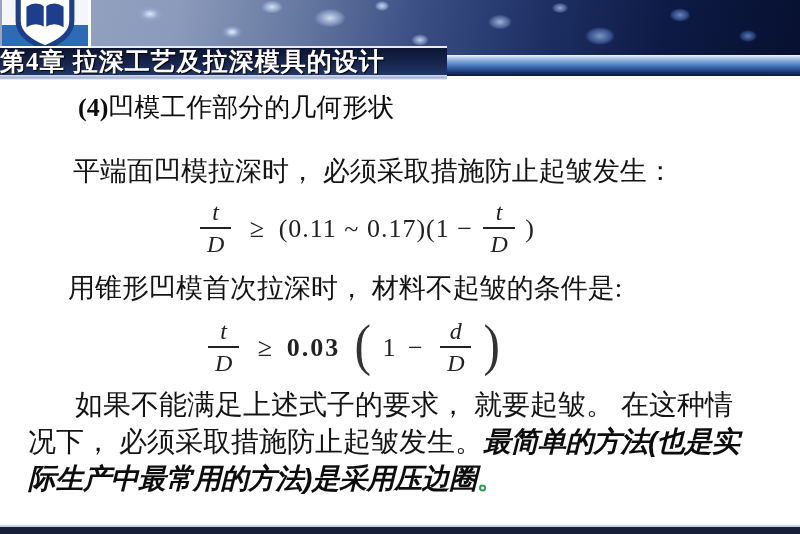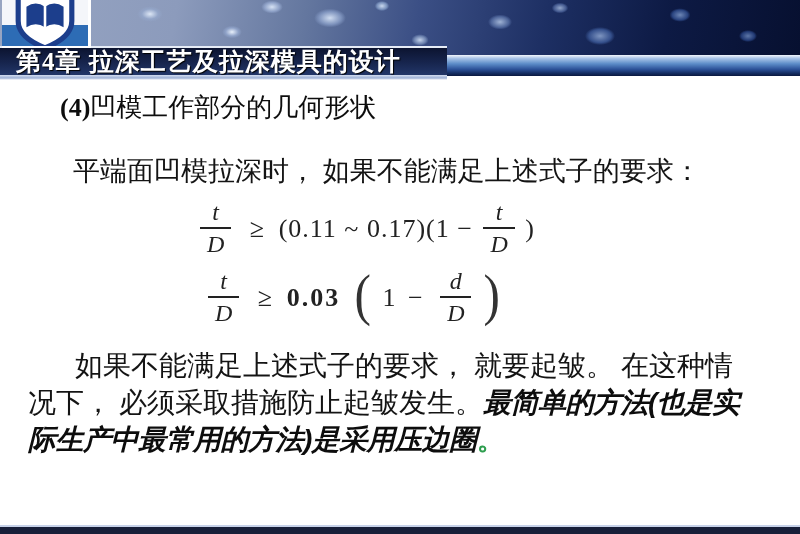--- a/index.html
+++ b/index.html
@@ -31,43 +31,43 @@
     background:linear-gradient(to bottom,#f2f6fc 0%,#a9c4e8 16%,#5c8cc8 42%,#2c5198 68%,#132b5e 88%,#0a1840 100%);
   }
   .titlebar{
     position:absolute;top:46px;left:0;width:447px;height:27px;
     background:linear-gradient(to bottom,#0c1430 0%,#17254e 55%,#223668 100%);
     border-top:2px solid #e6ecf6;
     display:flex;align-items:center;
   }
   .titlebar .ttl{
     color:#ffffff;font-weight:bold;font-size:25px;line-height:25px;letter-spacing:1px;
-    padding-left:16px;white-space:nowrap;
+    padding-left:0;white-space:nowrap;
     text-shadow:1px 1px 1px #000;
   }
   .understrip{
     position:absolute;top:75px;left:0;width:447px;height:5px;
     background:linear-gradient(to bottom,#d3ddf0 0%,#9db0d5 60%,#ffffff 100%);
   }
   .logo{
     position:absolute;top:0;left:2px;width:86px;height:46px;overflow:hidden;
     background:linear-gradient(to bottom,#f4f6fa 0%,#f4f6fa 54%,#2d6cb5 54%,#2d6cb5 100%);
     border-right:3px solid #fff;border-bottom:2px solid #fff;
     display:flex;justify-content:center;
   }
   .logo svg{margin-top:-14px;}
 
   
   .content{position:absolute;top:79px;left:28px;width:734px;}
-  .heading{margin:13px 0 0 32px;font-size:26px;line-height:32px;color:#0d0d0d;}
+  .heading{margin:13px 0 0 50px;font-size:26px;line-height:32px;color:#0d0d0d;}
   .heading .hb{font-weight:bold;font-family:"Liberation Serif",serif;}
   .para{margin:0;font-size:28px;line-height:37px;color:#141414;}
   .p1{margin-top:29px;text-indent:45px;font-size:27px;}
   .p2{margin-top:13px;text-indent:40px;font-size:27px;}
-  .p3{margin-top:21px;text-indent:47px;width:726px;}
+  .p3{margin-top:10px;text-indent:47px;width:726px;}
   .emph{
     font-family:"Liberation Sans","DejaVu Sans",sans-serif;
     font-weight:bold;font-style:italic;letter-spacing:-0.5px;color:#0d0d0d;
   }
   .green-period{color:#2e9e4f;font-weight:bold;}
 
   
   .formula{
     font-family:"Liberation Serif","DejaVu Serif",serif;color:#222;
     font-size:26px;white-space:nowrap;
@@ -112,36 +112,37 @@
       </span>
     </div>
   </div>
 
   <div class="content">
 
     <div class="heading">
       <span class="hb">(4)</span><span>凹模工作部分的几何形状</span>
     </div>
 
-    <p class="para p1">平端面凹模拉深时， 如果不能满足上述式子的要求：</p>
+    <p class="para p1">平端面凹模拉深时， 必须采取措施防止起皱发生：</p>
 
     <div class="formula f1">
       <span class="frac">
         <span class="fnum">t</span>
         <span class="fden">D</span>
       </span>
       <span class="rel">≥</span>
       <span class="expr">(0.11 ~ 0.17)(1 −</span>
       <span class="frac">
         <span class="fnum">t</span>
         <span class="fden">D</span>
       </span>
       <span class="expr">)</span>
     </div>
 
+    <p class="para p2">用锥形凹模首次拉深时， 材料不起皱的条件是:</p>
 
     <div class="formula f2">
       <span class="frac">
         <span class="fnum">t</span>
         <span class="fden">D</span>
       </span>
       <span class="rel">≥</span>
       <span class="coeff">0.03</span>
       <span class="bigp">(</span>
       <span class="inner1">1 −</span>

